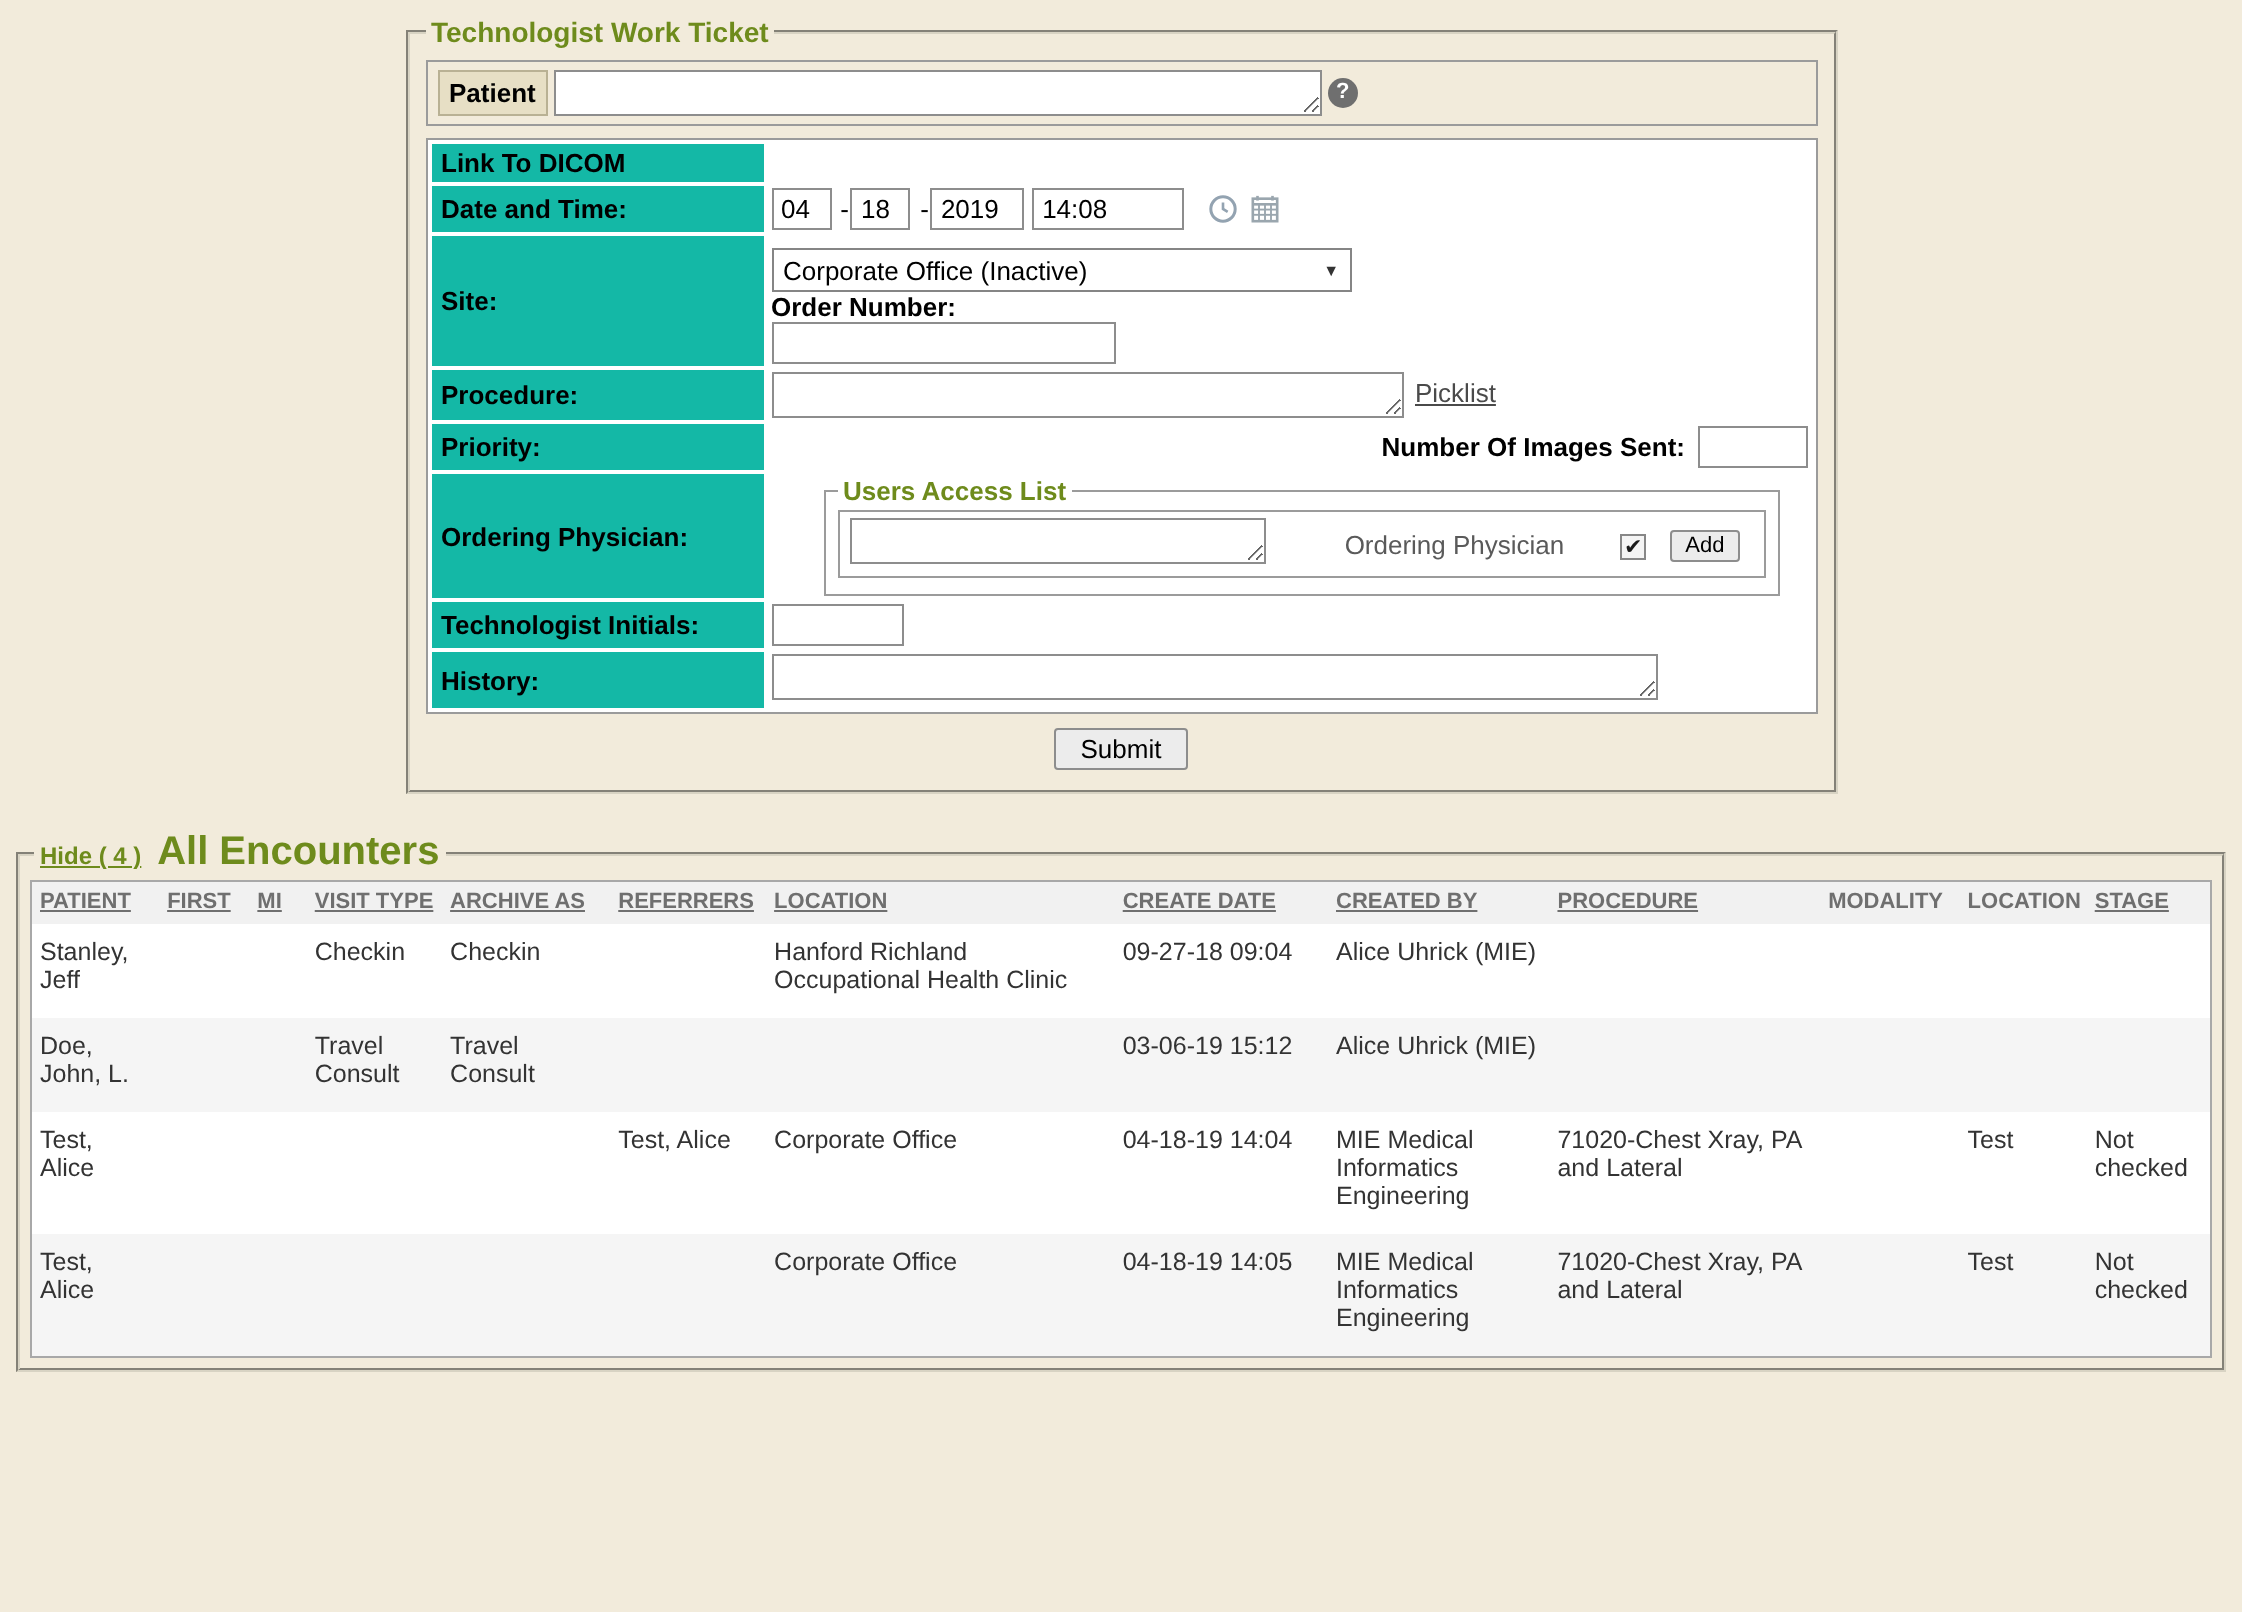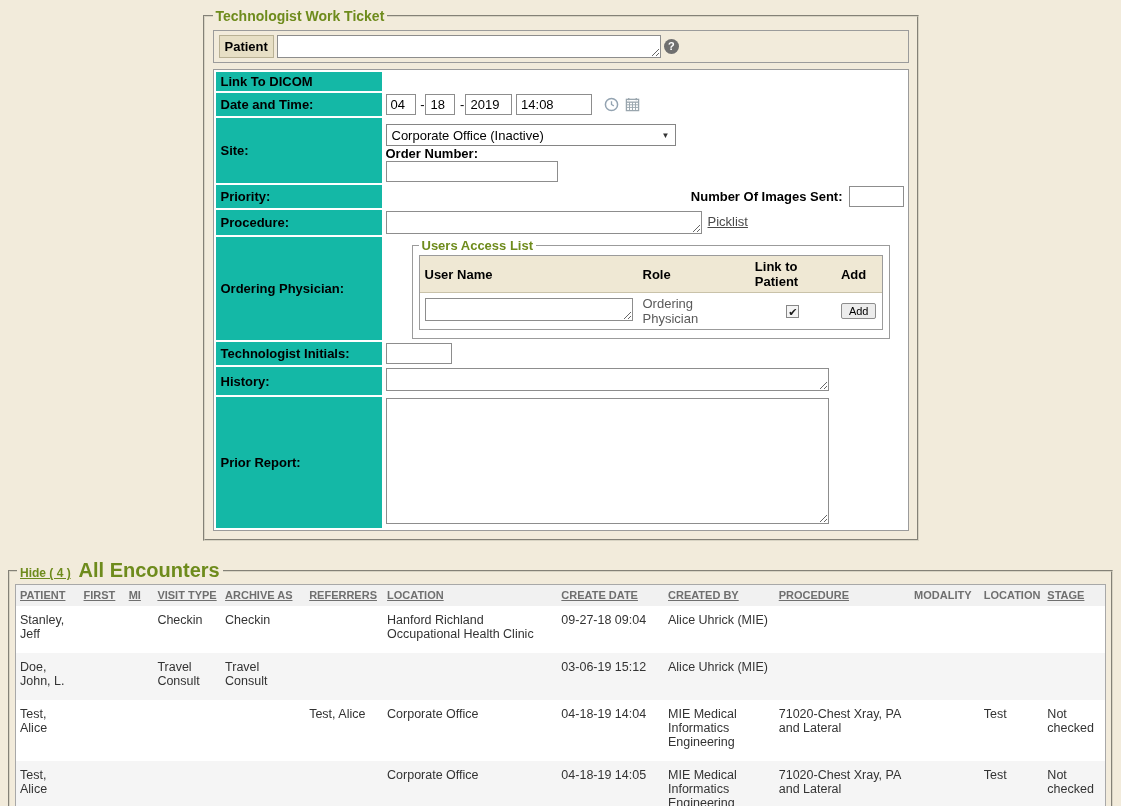--- a/index.html
+++ b/index.html
@@ -139,47 +139,41 @@
             </div>
             <div class="order-block">
               <span class="blk-label">Order Number:</span>
               <input class="txt order-input" style="">
             </div>
           </div>
         </td>
       </tr>
 
       <tr>
+        <td class="lbl">Procedure:</td>
+        <td class="ctl">
+          <textarea rows="1" class="line-input proc-input" style=""></textarea><span class="picklist-link">Picklist</span>
+        </td>
+      </tr>
+
+      <tr>
         <td class="lbl">Priority:</td>
         <td class="ctl images-ctl">
           <span class="blk-label">Number Of Images Sent:</span><input class="txt images-input" style="">
-        </td>
-      </tr>
-
-      <tr>
-        <td class="lbl">Procedure:</td>
-        <td class="ctl">
-          <textarea rows="1" class="line-input proc-input" style=""></textarea><span class="picklist-link">Picklist</span>
         </td>
       </tr>
 
       <tr>
         <td class="lbl">Ordering Physician:</td>
         <td class="ctl">
           <fieldset class="ual-fieldset">
             <legend>Users Access List</legend>
             <div class="ual-box">
               <table class="ual">
                 <tbody>
-                      <tr>
-                  <th style="width:218px">User Name</th>
-                  <th style="width:118px">Role</th>
-                  <th style="width:90px">Link to Patient</th>
-                  <th style="width:38px">Add</th>
-                </tr>
                 <tr>
                   <td><textarea rows="1" class="line-input ual-user-input" style=""></textarea></td>
                   <td><span class="role-text">Ordering Physician</span></td>
                   <td style="text-align:center"><span class="checkbox checked"><span class="glyph">✔</span></span></td>
                   <td><button class="btn">Add</button></td>
                 </tr>
               </tbody>
                   </table>
             </div>
           </fieldset>
@@ -189,28 +183,27 @@
       <tr>
         <td class="lbl">Technologist Initials:</td>
         <td class="ctl"><input class="txt initials-input" style=""></td>
       </tr>
 
       <tr>
         <td class="lbl">History:</td>
         <td class="ctl"><textarea rows="1" class="line-input history-input" style=""></textarea></td>
       </tr>
 
-      <tr>
-        <td class="lbl">Prior Report:</td>
-        <td class="ctl"><textarea class="prior-input" style=""></textarea></td>
-      </tr>
     </tbody>
       </table>
   </div>
 
+  <div class="submit-row">
+    <button class="btn submit-btn">Submit</button>
+  </div>
 </fieldset>
 
 <fieldset class="enc-fieldset">
   <legend>
     <span class="hide-link">Hide ( 4 )</span>
     <span class="enc-title">All Encounters</span>
   </legend>
   <div class="enc-box">
     <table class="enc">
         <colgroup>

